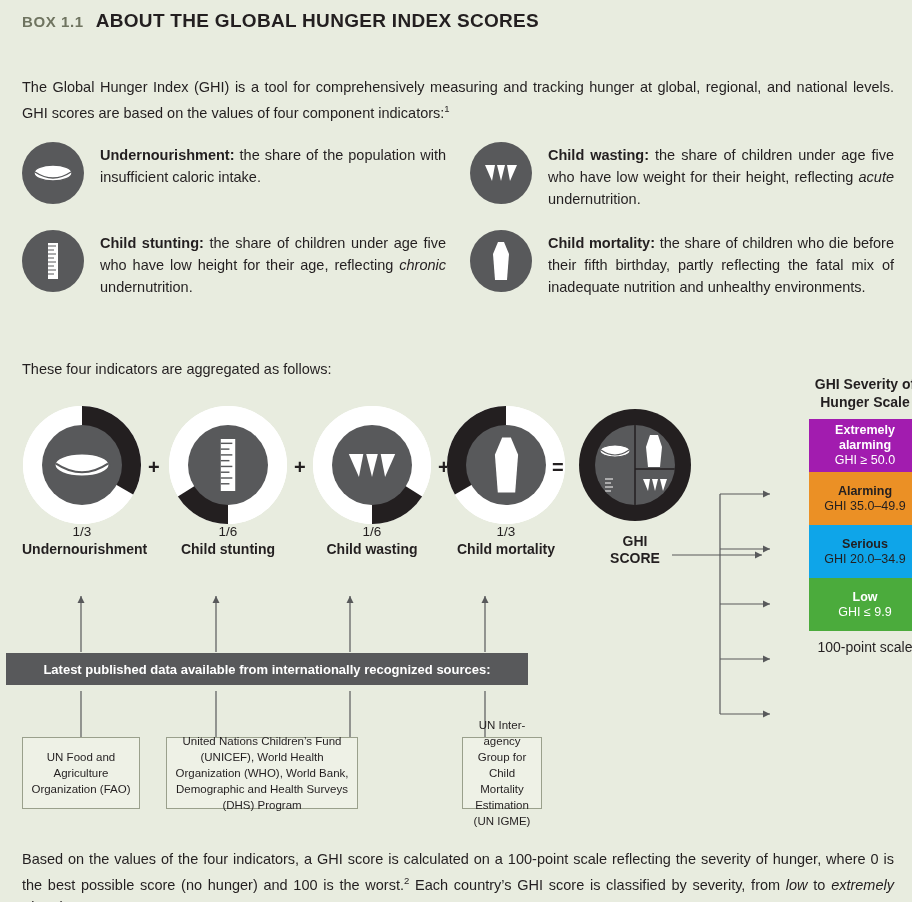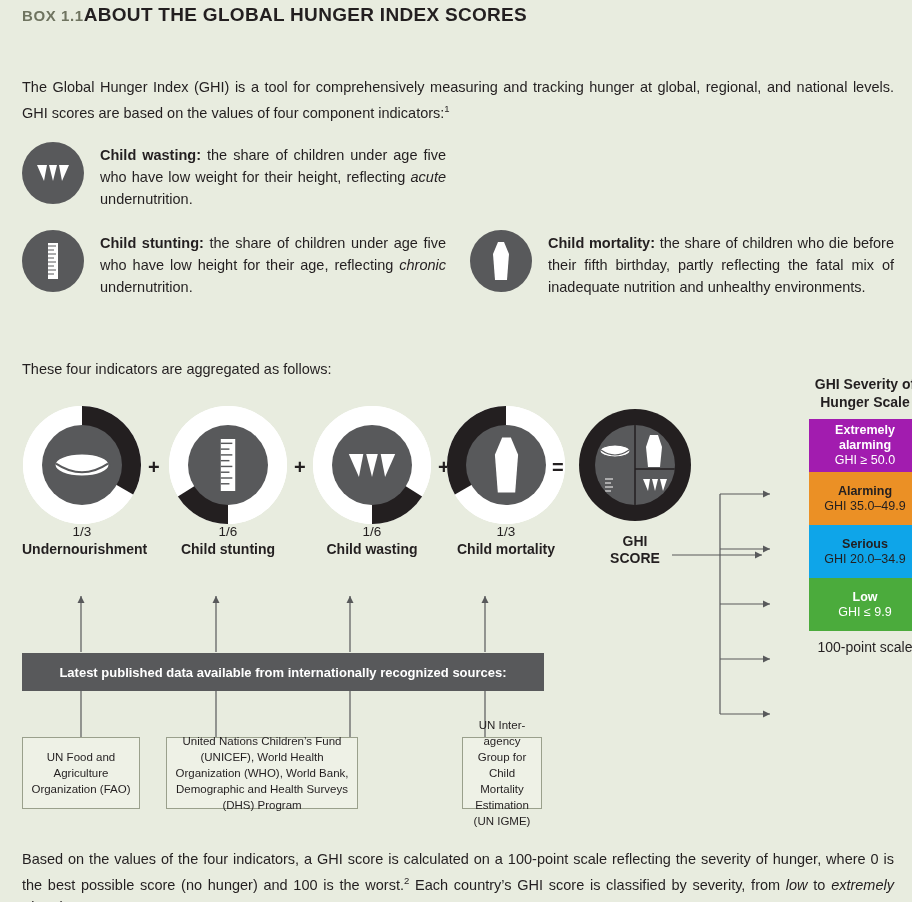--- a/index.html
+++ b/index.html
@@ -9,22 +9,22 @@
     background: #e8ecdf;
     font-family: "Liberation Sans", sans-serif;
     color: #231f20;
     position: relative;
     overflow: hidden;
   }
   .page { position:absolute; left:0; top:0; width:912px; height:902px; }
 
   
   .box-header {
-    position:absolute; left:22px; top:4px; width:870px;
-    display:flex; align-items:baseline; 
+    position:absolute; left:22px; top:10px; width:870px;
+    display:flex; align-items:baseline; gap:12px;
   }
   .box-label {
     font-size:15px; font-weight:bold; letter-spacing:0.6px;
     color:#6f7460;
   }
   .box-title {
     font-size:19px; font-weight:bold; letter-spacing:0.3px;
     color:#231f20;
   }
 
@@ -93,21 +93,21 @@
   .scale-row {
     height:53px; display:flex; flex-direction:column;
     align-items:center; justify-content:center; text-align:center;
     font-size:12.5px; line-height:15px;
   }
   .scale-row .nm { font-weight:bold; }
   .scale-note { font-size:14px; text-align:center; margin-top:8px; color:#231f20; }
 
   
   .band {
-    position:absolute; left:22px; top:653px; width:522px; height:38px;
+    position:absolute; left:6px; top:653px; width:522px; height:32px;
     background:#58595b; color:#ffffff;
     display:flex; align-items:center; justify-content:center;
     font-size:13px; font-weight:bold;
   }
   .src-box {
     position:absolute; top:737px; border:1px solid #9aa08c; background:#eef1e6;
     font-size:11.5px; line-height:16px; text-align:center;
     display:flex; align-items:center; justify-content:center;
     padding:6px 8px; box-sizing:border-box;
   }
@@ -134,20 +134,31 @@
     <div class="box-title">ABOUT THE GLOBAL HUNGER INDEX SCORES</div>
   </div>
 
   <div class="intro">
     <span>The Global Hunger Index (GHI) is a tool for comprehensively measuring and tracking hunger at global, regional, and national levels. GHI scores are based on the values of four component indicators:</span><span class="sup">1</span>
   </div>
 
   <div class="ind-grid">
     <div class="ind-row">
 
+      <div class="ind-cell">
+        <div class="ind-circle">
+          <svg class="bowl" viewBox="0 0 40 18">
+            <ellipse cx="20" cy="9" rx="19" ry="8" fill="#ffffff" stroke="#58595b" stroke-width="1.4"></ellipse>
+            <path d="M2 8 Q20 20 38 8" fill="none" stroke="#58595b" stroke-width="1.4"></path>
+          </svg>
+        </div>
+        <div class="ind-text">
+          <b>Undernourishment:</b><span> the share of the population with insufficient caloric intake.</span>
+        </div>
+      </div>
 
       <div class="ind-cell">
         <div class="ind-circle">
           <svg class="wasting" viewBox="0 0 40 20">
             <path d="M4 2 L14 2 L11 18 Z" fill="#ffffff"></path>
             <path d="M16 2 L24 2 L20 18 Z" fill="#ffffff"></path>
             <path d="M26 2 L36 2 L29 18 Z" fill="#ffffff"></path>
           </svg>
         </div>
         <div class="ind-text">

